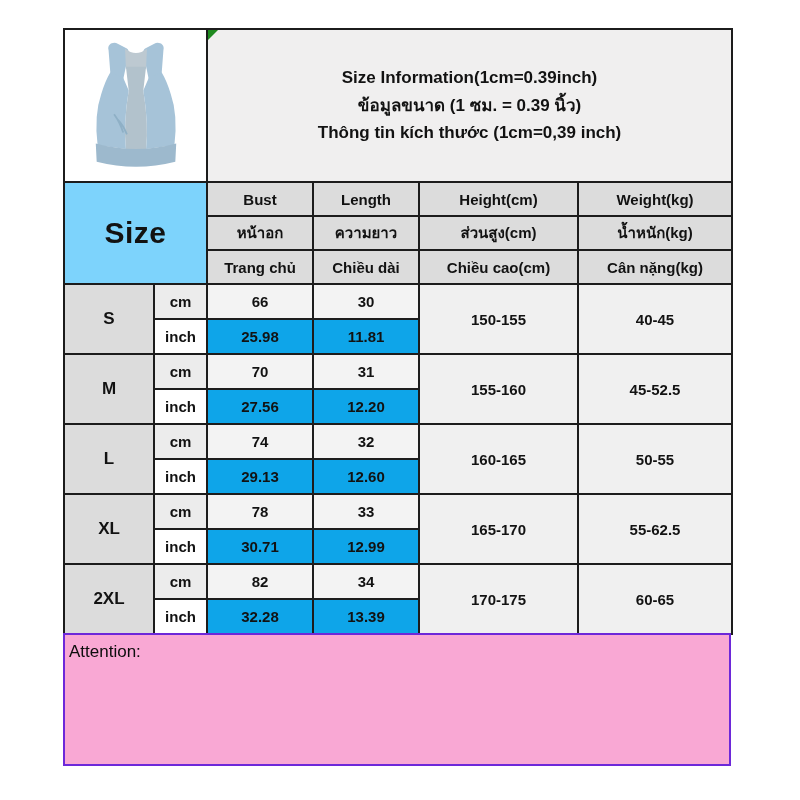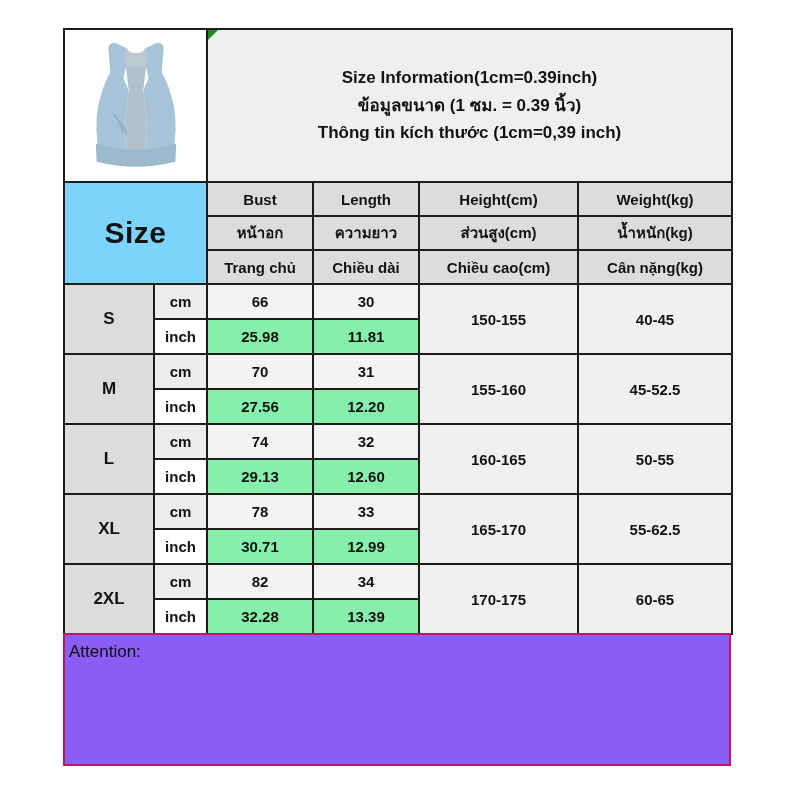--- a/index.html
+++ b/index.html
@@ -35,25 +35,25 @@
   }
 
   td.size-span-cell{
     background:#7dd3fc;font-weight:bold;font-size:30px;letter-spacing:.5px;
   }
   td.col-hdr{background:#dcdcdc;font-weight:bold;font-size:15px;}
   td.size-label{background:#dcdcdc;font-weight:bold;font-size:17px;}
   td.unit-cm{background:#ececec;font-weight:bold;font-size:15px;}
   td.unit-inch{background:#ffffff;font-weight:bold;font-size:15px;}
   td.val-cm{background:#f3f3f3;font-weight:bold;font-size:15px;}
-  td.val-inch{background:#86efac;font-weight:bold;font-size:15px;margin-left:36px;}
+  td.val-inch{background:#0ea5e9;font-weight:bold;font-size:15px;margin-left:36px;}
   td.range-cell{background:#f0f0f0;font-weight:bold;font-size:15px;}
 
   .attention-box{
-    margin-top:-2px;border:2px solid #be185d;background:#8b5cf6;
+    margin-top:-2px;border:2px solid #6d28d9;background:#f9a8d4;
     min-height:120px;padding:3px 20px 6px 4px;
     font-size:17px;line-height:27px;font-weight:400;color:#0d0d0d;
   }
   .attention-box p{margin:0;}
 </style>
 </head>
 <body>
 
 <div class="sheet">
 

